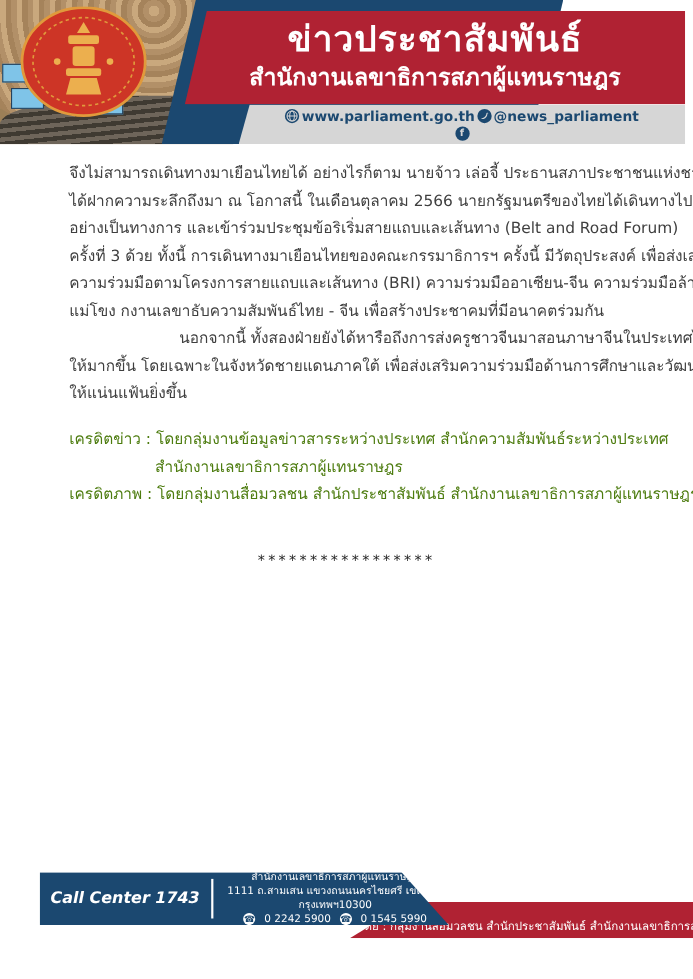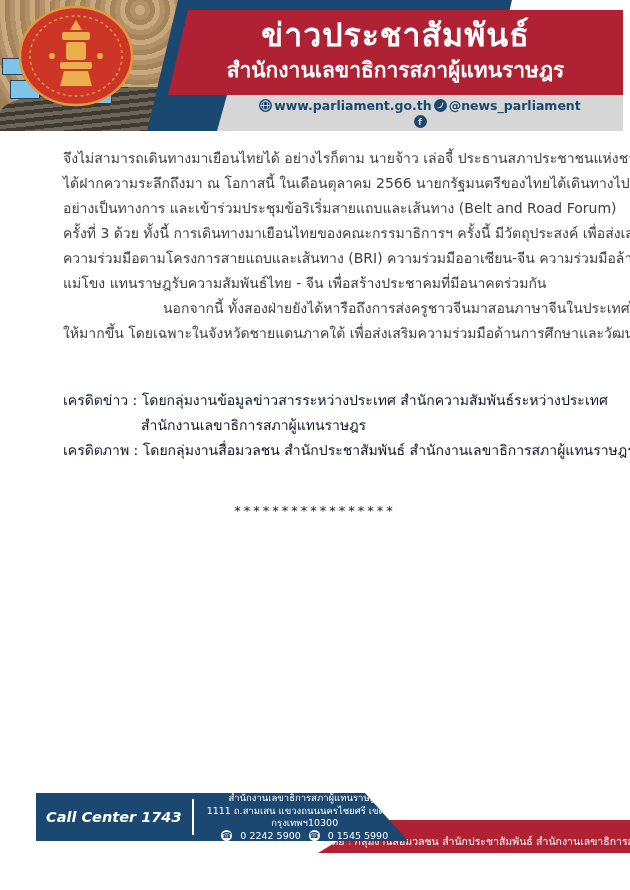--- a/index.html
+++ b/index.html
@@ -32,21 +32,21 @@
   .soc-row.r1{font-size:12.5px;height:17px;}
   .soc-row.r2{font-size:11.5px;height:15px;}
   .circ-ic{display:inline-flex;align-items:center;justify-content:center;width:13px;height:13px;border-radius:50%;
            background:#1b4870;color:#d6d6d6;font-size:9px;font-weight:bold;flex:0 0 auto;}
   .emblem{position:absolute;left:18px;top:6px;width:116px;height:101px;}
 
   
   .content{position:absolute;left:63px;top:146px;width:506px;color:#3f3f3f;font-size:14px;}
   .bline{height:25px;line-height:25px;white-space:nowrap;}
   .bline.indent{padding-left:100px;}
-  .credits{position:absolute;left:63px;top:388px;width:506px;color:#0f172a;font-size:14px;}
+  .credits{position:absolute;left:63px;top:388px;width:506px;color:#4d7c0f;font-size:14px;}
   .cline{height:25px;line-height:25px;white-space:nowrap;}
   .cline.indent2{padding-left:78px;}
   .separator{position:absolute;left:0;top:503px;width:630px;text-align:center;
              font-size:13px;letter-spacing:3px;color:#222222;}
 
   
   .footer-red{position:absolute;left:300px;top:820px;width:330px;height:33px;background:#b02233;
               clip-path:polygon(72px 0,330px 0,330px 33px,18px 33px);z-index:1;
               color:#ffffff;font-size:10.5px;text-align:right;box-sizing:border-box;
               padding:13px 8px 0 0;white-space:nowrap;overflow:hidden;}
@@ -117,23 +117,24 @@
       </svg>
     </div>
   </div>
 
   <div class="content">
     <div class="bline">จึงไม่สามารถเดินทางมาเยือนไทยได้ อย่างไรก็ตาม นายจ้าว เล่อจี้ ประธานสภาประชาชนแห่งชาติจีน</div>
     <div class="bline">ได้ฝากความระลึกถึงมา ณ โอกาสนี้ ในเดือนตุลาคม 2566 นายกรัฐมนตรีของไทยได้เดินทางไปเยือนจีน</div>
     <div class="bline">อย่างเป็นทางการ และเข้าร่วมประชุมข้อริเริ่มสายแถบและเส้นทาง (Belt and Road Forum)</div>
     <div class="bline">ครั้งที่ 3 ด้วย ทั้งนี้ การเดินทางมาเยือนไทยของคณะกรรมาธิการฯ ครั้งนี้ มีวัตถุประสงค์ เพื่อส่งเสริม</div>
     <div class="bline">ความร่วมมือตามโครงการสายแถบและเส้นทาง (BRI) ความร่วมมืออาเซียน-จีน ความร่วมมือล้านช้าง-</div>
-    <div class="bline">แม่โขง แทนราษฎรับความสัมพันธ์ไทย - จีน เพื่อสร้างประชาคมที่มีอนาคตร่วมกัน</div>
+    <div class="bline">แม่โขง กงานเลขาธับความสัมพันธ์ไทย - จีน เพื่อสร้างประชาคมที่มีอนาคตร่วมกัน</div>
     <div class="bline indent">นอกจากนี้ ทั้งสองฝ่ายยังได้หารือถึงการส่งครูชาวจีนมาสอนภาษาจีนในประเทศไทย</div>
     <div class="bline">ให้มากขึ้น โดยเฉพาะในจังหวัดชายแดนภาคใต้ เพื่อส่งเสริมความร่วมมือด้านการศึกษาและวัฒนธรรม</div>
+    <div class="bline">ให้แน่นแฟ้นยิ่งขึ้น</div>
   </div>
 
   <div class="credits">
     <div class="cline">เครดิตข่าว : โดยกลุ่มงานข้อมูลข่าวสารระหว่างประเทศ สำนักความสัมพันธ์ระหว่างประเทศ</div>
     <div class="cline indent2">สำนักงานเลขาธิการสภาผู้แทนราษฎร</div>
     <div class="cline">เครดิตภาพ : โดยกลุ่มงานสื่อมวลชน สำนักประชาสัมพันธ์ สำนักงานเลขาธิการสภาผู้แทนราษฎร</div>
   </div>
 
   <div class="separator">*****************</div>
 

